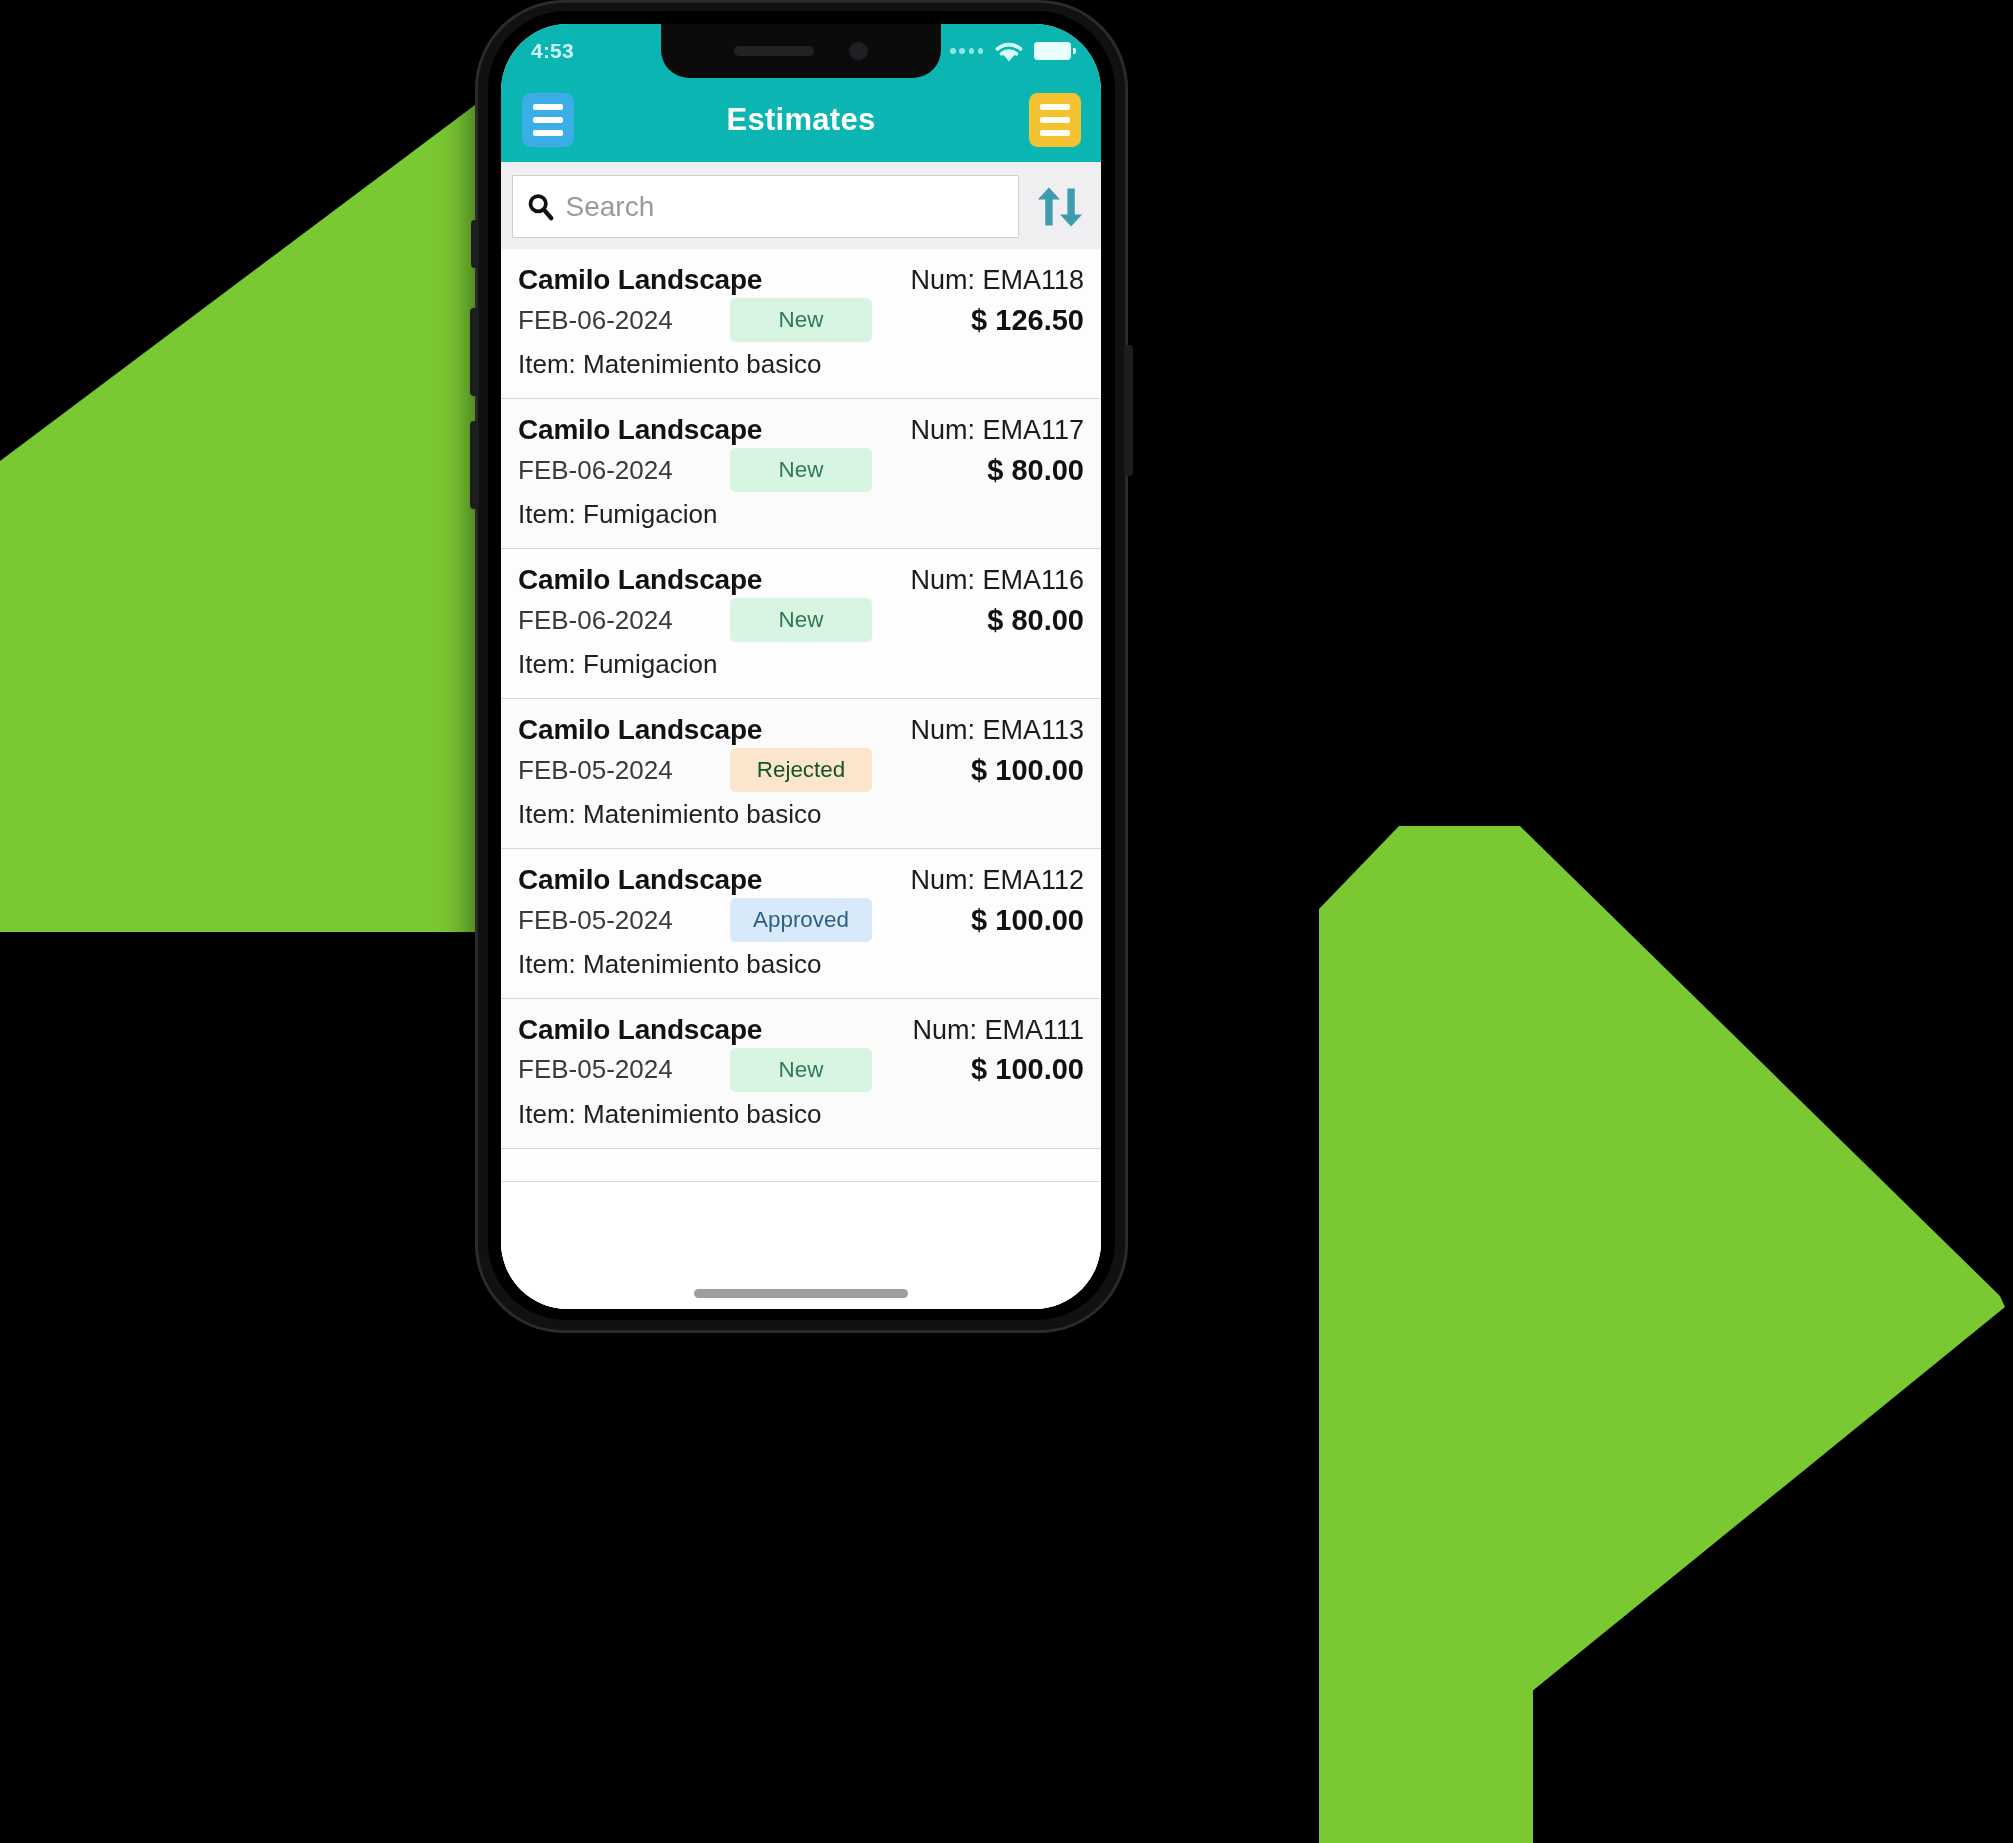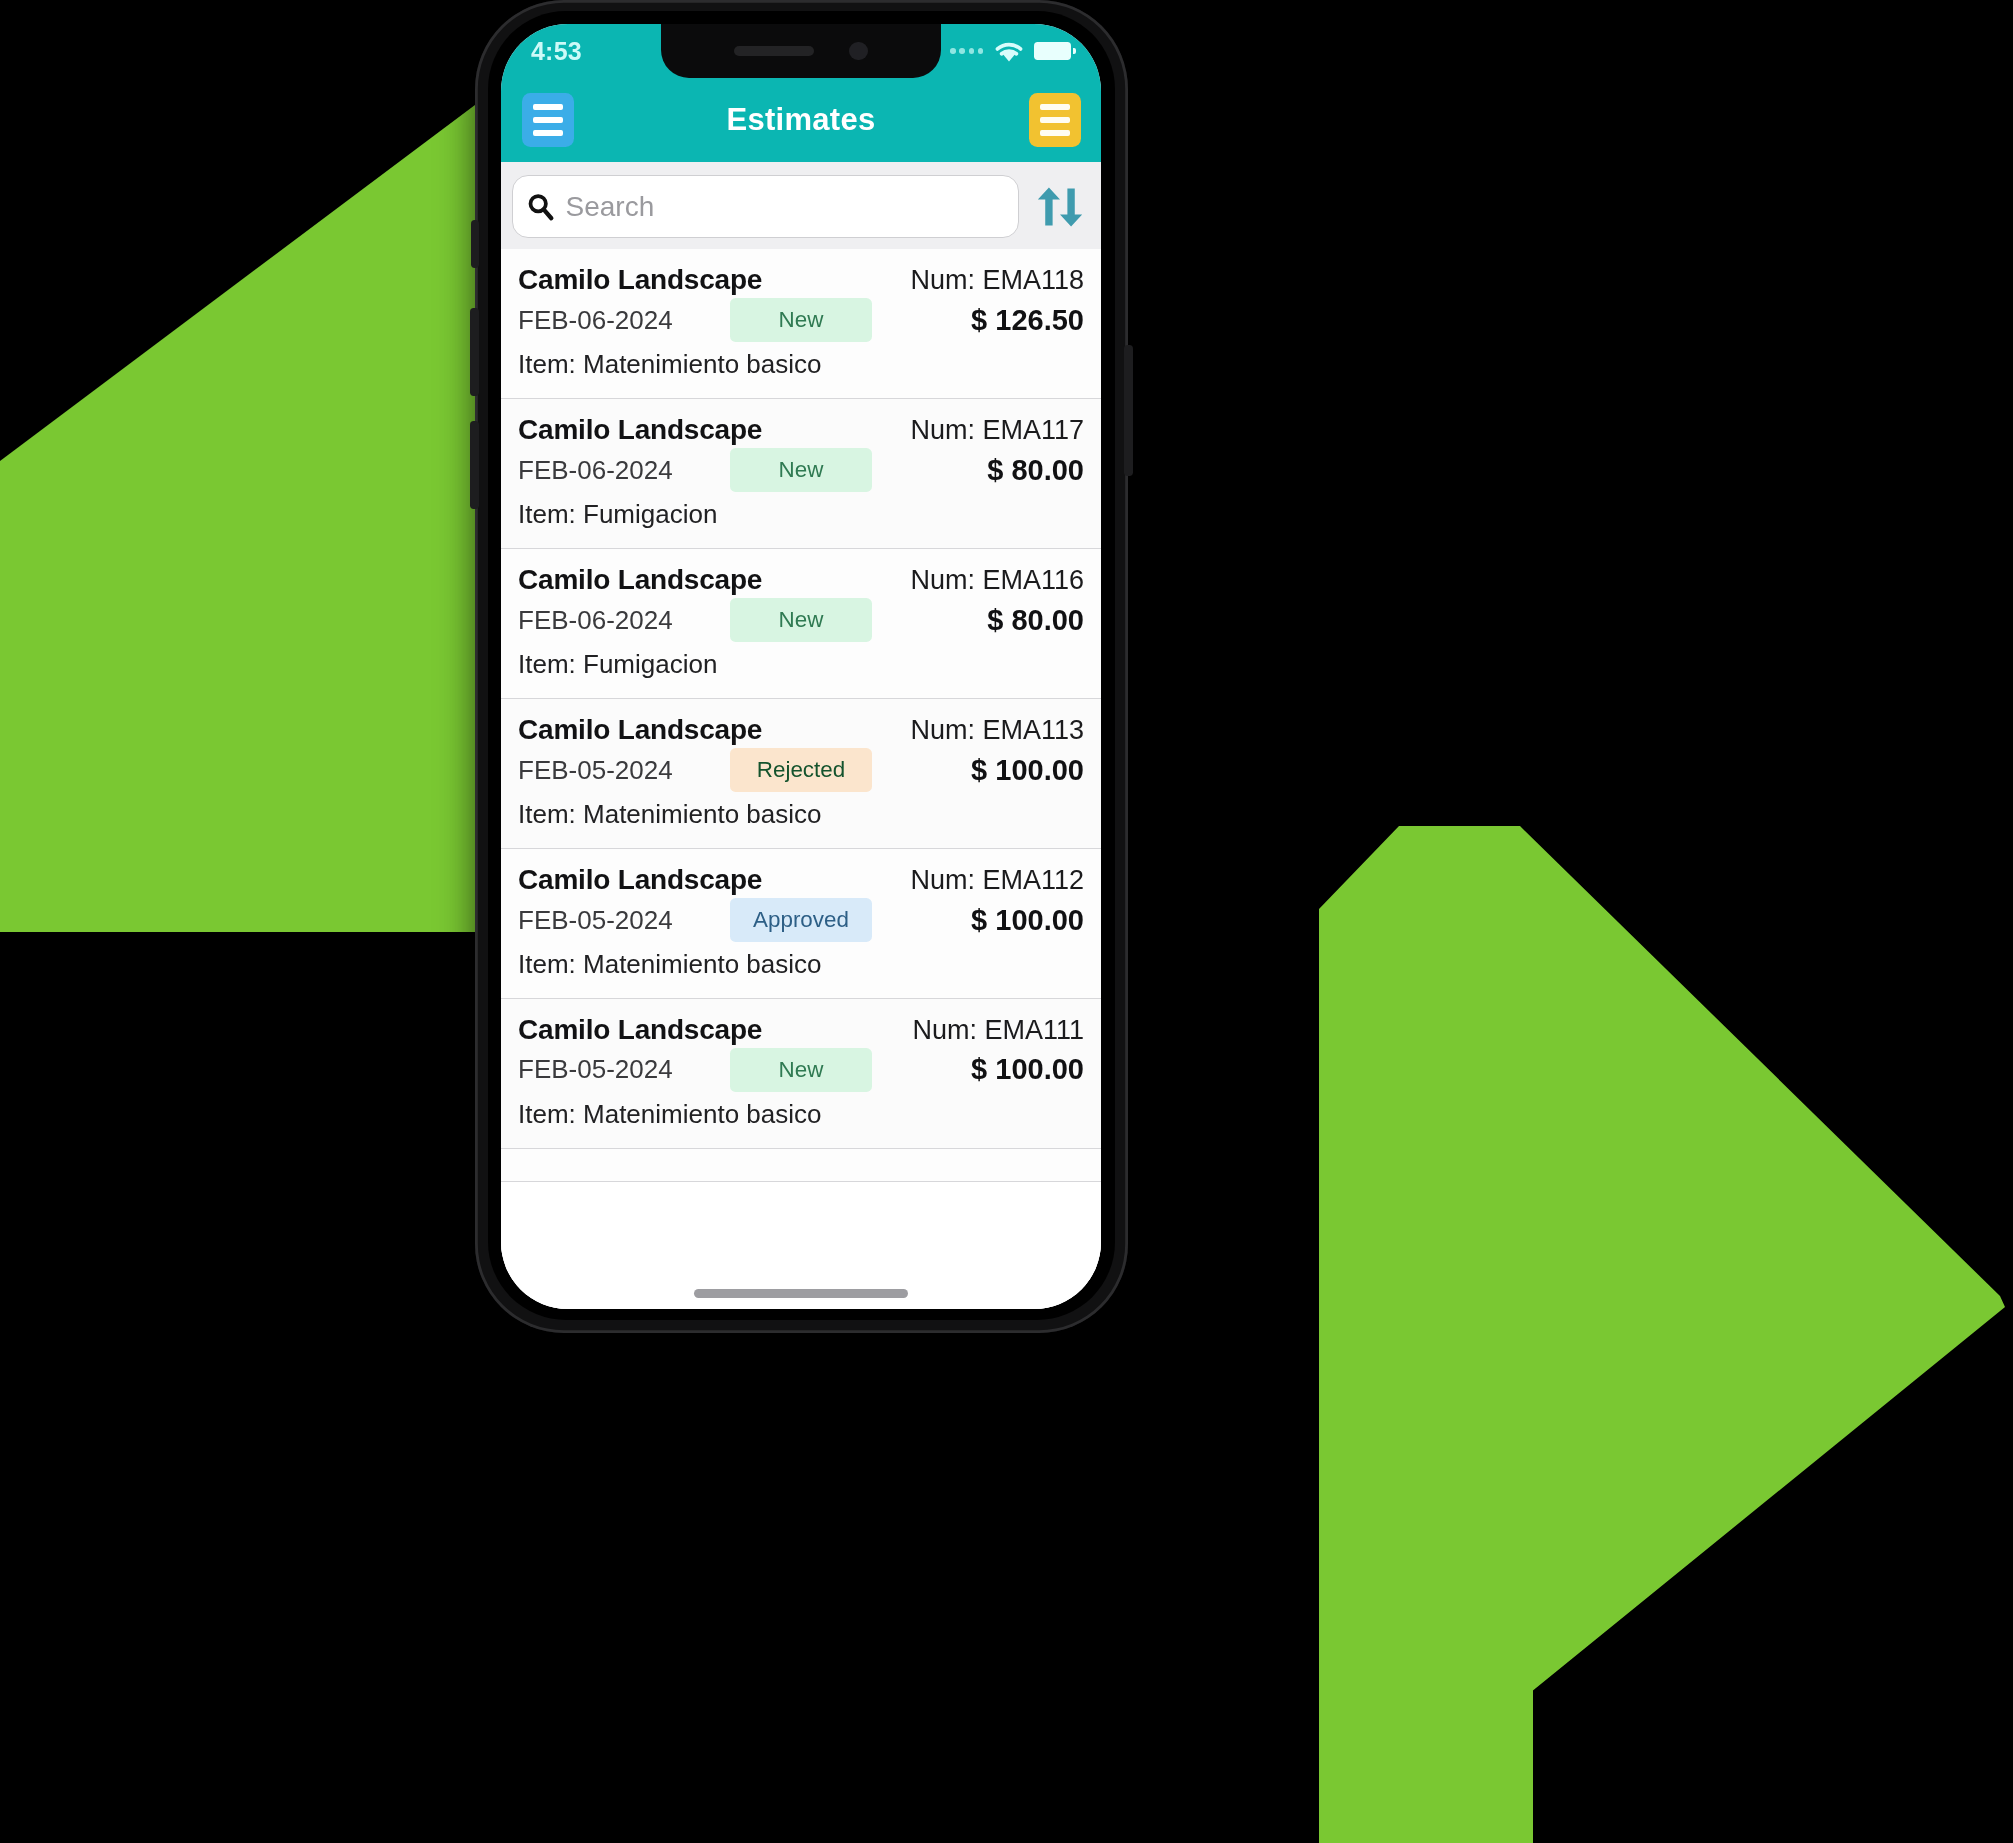--- a/index.html
+++ b/index.html
@@ -78,21 +78,21 @@
   .camera  { width: 18.6px; height: 18.6px; background: #202024; border-radius: 50%; }
 
   
   .statusbar {
     position: absolute; left: 0; top: 0; width: 100%; height: 54px;
     background: #0BB6B2; z-index: 30;
     display: flex; align-items: center; justify-content: space-between;
     padding: 0 30px;
     color: #d8fcfb;
   }
-  .clock { font-size: 25px; font-weight: 700; letter-spacing: 0.2px; color: #ccfaf8; }
+  .clock { font-size: 21px; font-weight: 700; letter-spacing: 0.2px; color: #ccfaf8; }
   .status-right { display: flex; align-items: center; gap: 9.3px; }
   .dots { display: flex; gap: 3.7px; align-items: flex-end; }
   .dots i { width: 5.6px; height: 5.6px; background: #8fe6e2; border-radius: 50%; display: block; }
   .wifi svg { display: block; }
   .battery {
     width: 37px; height: 17.7px; border-radius: 3.7px;
     background: #e8fffd; position: relative;
   }
   .battery:after {
     content: ""; position: absolute; right: -4.7px; top: 5.6px;
@@ -130,21 +130,21 @@
   }
 
   .searchrow {
     background: #efeff1;
     padding: 13px 11.2px 11.2px 11.2px;
     display: flex; align-items: center; gap: 11.2px;
     flex: 0 0 auto;
   }
   .searchbox {
     flex: 1 1 auto; height: 63px; background: #ffffff;
-    border: 1.9px solid #cfcfd2; border-radius: 16px;
+    border: 1.9px solid #cfcfd2; border-radius: 1px;
     display: flex; align-items: center; padding: 0 13px; gap: 9.3px;
   }
   .search-icon svg { display: block; }
   .search-ph { color: #9a9a9e; font-size: 28px; }
   .refresh-btn { width: 60px; height: 60px; display: flex; align-items: center; justify-content: center; cursor: pointer; }
 
   .filterrow { padding: 3.7px 11.2px 9.3px 11.2px; background: #efeff1; flex: 0 0 auto; }
   .filterbox {
     height: 63px; background: #ffffff;
     border: 1.9px solid #b9b9bd; border-radius: 7.5px;

